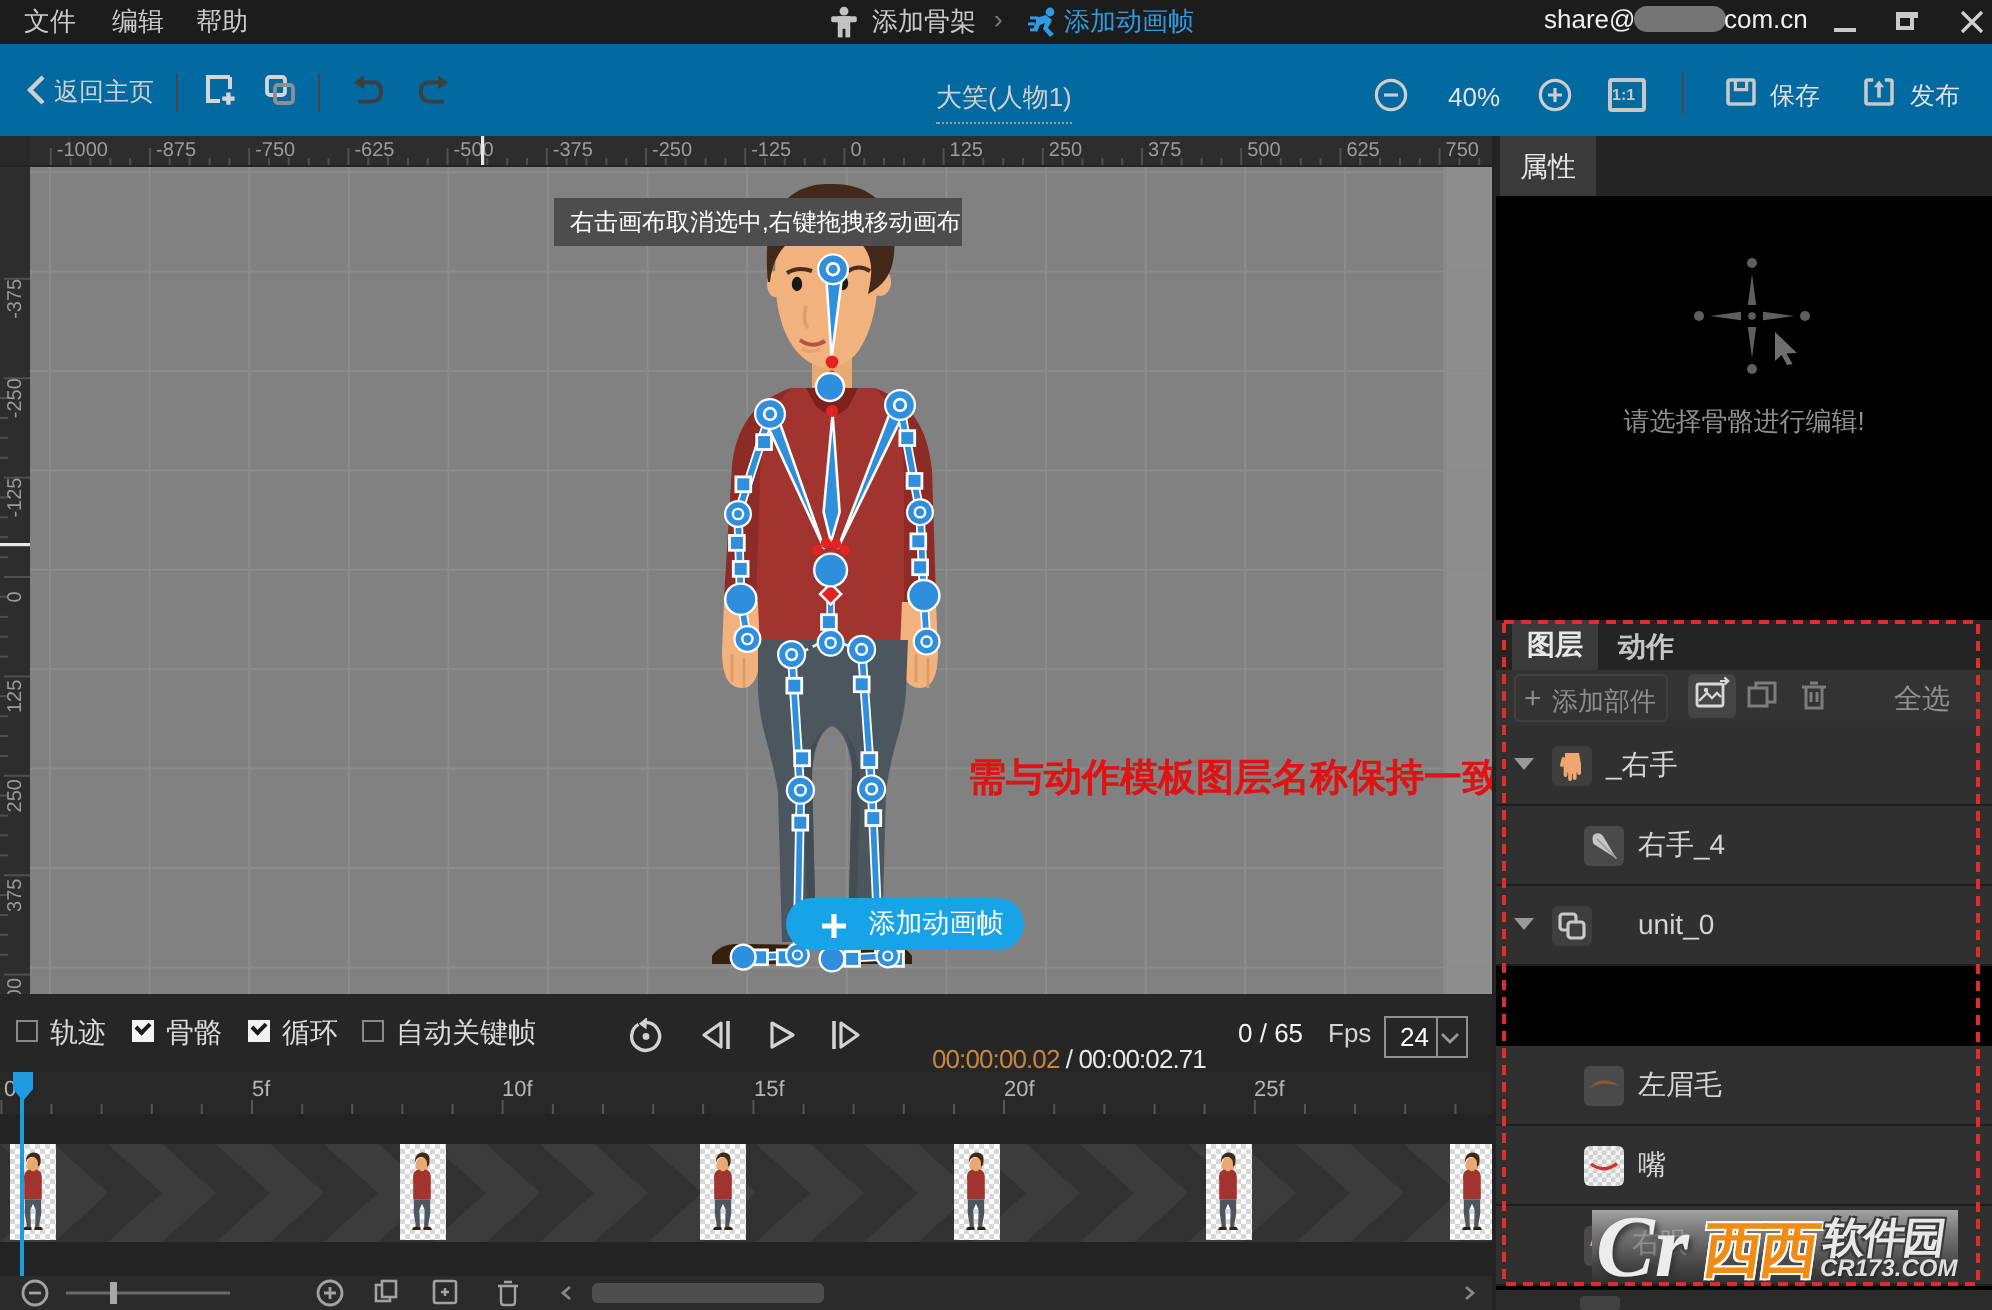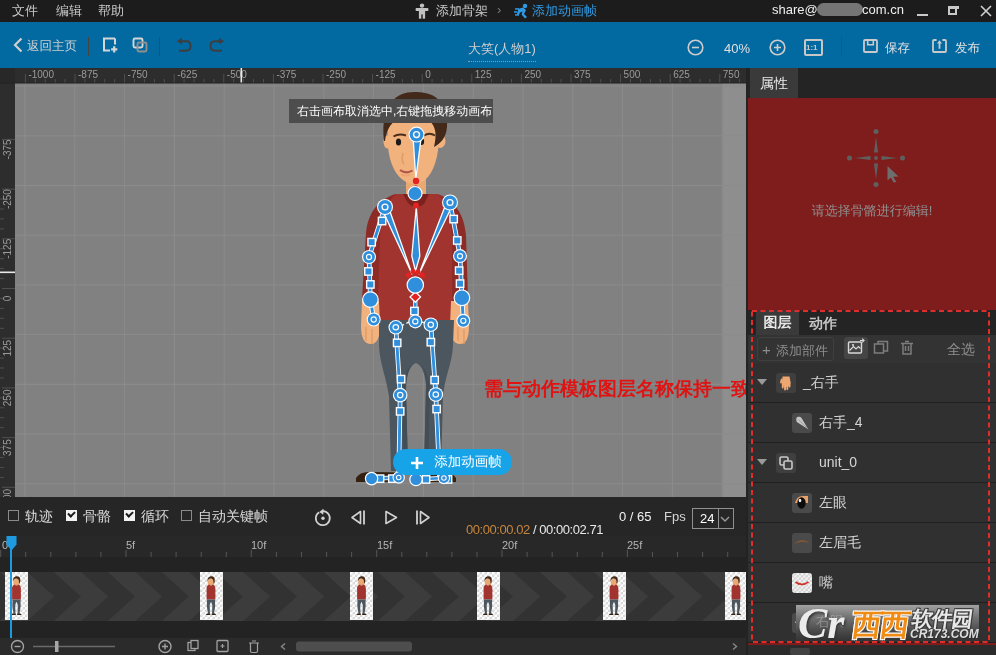--- a/index.html
+++ b/index.html
@@ -32,21 +32,21 @@
   
   #timeline{left:0;top:536px;width:746px;height:119px;background:#232323;}
   #tlruler{position:absolute;left:0;top:0;width:746px;height:21px;background:#282828;color:#b5b5b5;font-size:11px;}
   #tltrack{position:absolute;left:0;top:36px;width:746px;height:49px;background:#323232;}
   .thumb{position:absolute;top:0px;width:23px;height:48px;
      background-image:linear-gradient(45deg,#d8d8d8 25%,transparent 25%,transparent 75%,#d8d8d8 75%),
                       linear-gradient(45deg,#d8d8d8 25%,#fdfdfd 25%,#fdfdfd 75%,#d8d8d8 75%);
      background-size:5px 5px;background-position:0 0,2.5px 2.5px;}
   #bottombar{position:absolute;left:0;top:102px;width:746px;height:17px;background:#2b2b2b;}
   
-  #rpanel{left:746px;top:68px;width:250px;height:587px;background:#7f1d1d;border-left:2px solid #232323;}
+  #rpanel{left:746px;top:68px;width:250px;height:587px;background:#000000;border-left:2px solid #232323;}
   .tabbar{position:absolute;left:0;width:248px;height:30px;background:#242424;}
   .tab-active{position:absolute;background:#3a3a3a;color:#e8e8e8;font-size:14px;text-align:center;}
   .row{position:absolute;left:0;width:248px;height:40px;border-bottom:1px solid #1f1f1f;background:#303030;}
   .rowlab{position:absolute;top:11px;font-size:14px;color:#d5d5d5;}
   .ricon{position:absolute;top:10px;width:20px;height:20px;border-radius:3px;background:#3f3f3f;}
   .caret{position:absolute;left:8px;top:17px;width:0;height:0;
          border-left:5px solid transparent;border-right:5px solid transparent;border-top:6px solid #9a9a9a;}
 </style>
 </head>
 <body>
@@ -456,21 +456,21 @@
 <text x="0" y="0" text-anchor="middle" transform="translate(10.5,397.9) rotate(-90)">250</text>
 <text x="0" y="0" text-anchor="middle" transform="translate(10.5,447.6) rotate(-90)">375</text>
 <text x="0" y="0" text-anchor="middle" transform="translate(10.5,497.3) rotate(-90)">500</text>
 </g>
           <rect x="240.5" y="68" width="1.6" height="15" fill="#e8e8e8"></rect>
           <rect x="0" y="271.5" width="15" height="1.6" fill="#e8e8e8"></rect>
           <line x1="0" y1="83" x2="746" y2="83" stroke="#222" stroke-width="1"></line>
         </g>
       </g>
     </svg>
-    <div class="abs" id="tooltip" style="position:absolute;left:277px;top:31px;margin-left:12px;">右击画布取消选中,右键拖拽移动画布</div>
+    <div class="abs" id="tooltip" style="position:absolute;left:277px;top:31px;">右击画布取消选中,右键拖拽移动画布</div>
     <div class="abs" id="redtext" style="position:absolute;left:484px;top:308px;">需与动作模板图层名称保持一致!</div>
     <div class="abs" id="addframe" style="position:absolute;left:393px;top:381px;">
       <svg style="position:absolute;left:17px;top:6.5px;" width="14" height="14" viewBox="0 0 14 14">
         <path d="M7,1 V13 M1,7 H13" stroke="#fff" stroke-width="2.6"></path>
       </svg>
       <span style="position:absolute;left:40px;top:0;width:70px;text-align:center;font-size:13.5px;line-height:26px;white-space:nowrap;">添加动画帧</span>
     </div>
   </div>
 
   <div class="abs" id="playbar">
@@ -727,30 +727,20 @@
     <div class="row" style="top:375px;">
       <div class="caret" style="left:9px;top:16px;"></div>
       <div class="ricon" style="left:28px;">
         <svg width="20" height="20" viewBox="0 0 20 20">
           <rect x="4" y="4" width="8" height="8" rx="1.5" stroke="#c9c9c9" stroke-width="1.6" fill="none"></rect>
           <rect x="8" y="8" width="8" height="8" rx="1.5" stroke="#c9c9c9" stroke-width="1.6" fill="#3f3f3f"></rect>
         </svg>
       </div>
       <span class="rowlab" style="left:71px;">unit_0</span>
     </div>
-    <div class="row" style="top:415px;">
-      <div class="ricon" style="left:44px;background:#4a4a4a;">
-        <svg width="20" height="20" viewBox="0 0 20 20">
-          <path d="M3,10 Q5,2 12,3 L16,3 L16,10 Z" fill="#e8a06b"></path>
-          <ellipse cx="9.5" cy="10" rx="4.2" ry="5.8" fill="#0c0c0c"></ellipse>
-          <ellipse cx="8" cy="7.5" rx="1.3" ry="1.8" fill="#f5f5f5"></ellipse>
-        </svg>
-      </div>
-      <span class="rowlab" style="left:71px;">左眼</span>
-    </div>
     <div class="row" style="top:455px;">
       <div class="ricon" style="left:44px;background:#4a4a4a;">
         <svg width="20" height="20" viewBox="0 0 20 20">
           <path d="M2.5,11 C6,6.5 12.5,6 17.5,10 C12,8 6.5,8.7 2.5,11 Z" fill="#8a5a2e"></path>
         </svg>
       </div>
       <span class="rowlab" style="left:71px;">左眉毛</span>
     </div>
     <div class="row" style="top:495px;">
       <div class="ricon" style="left:44px;background-image:linear-gradient(45deg,#cfcfcf 25%,transparent 25%,transparent 75%,#cfcfcf 75%),linear-gradient(45deg,#cfcfcf 25%,#f2f2f2 25%,#f2f2f2 75%,#cfcfcf 75%);background-size:4.5px 4.5px;background-position:0 0,2.25px 2.25px;">

